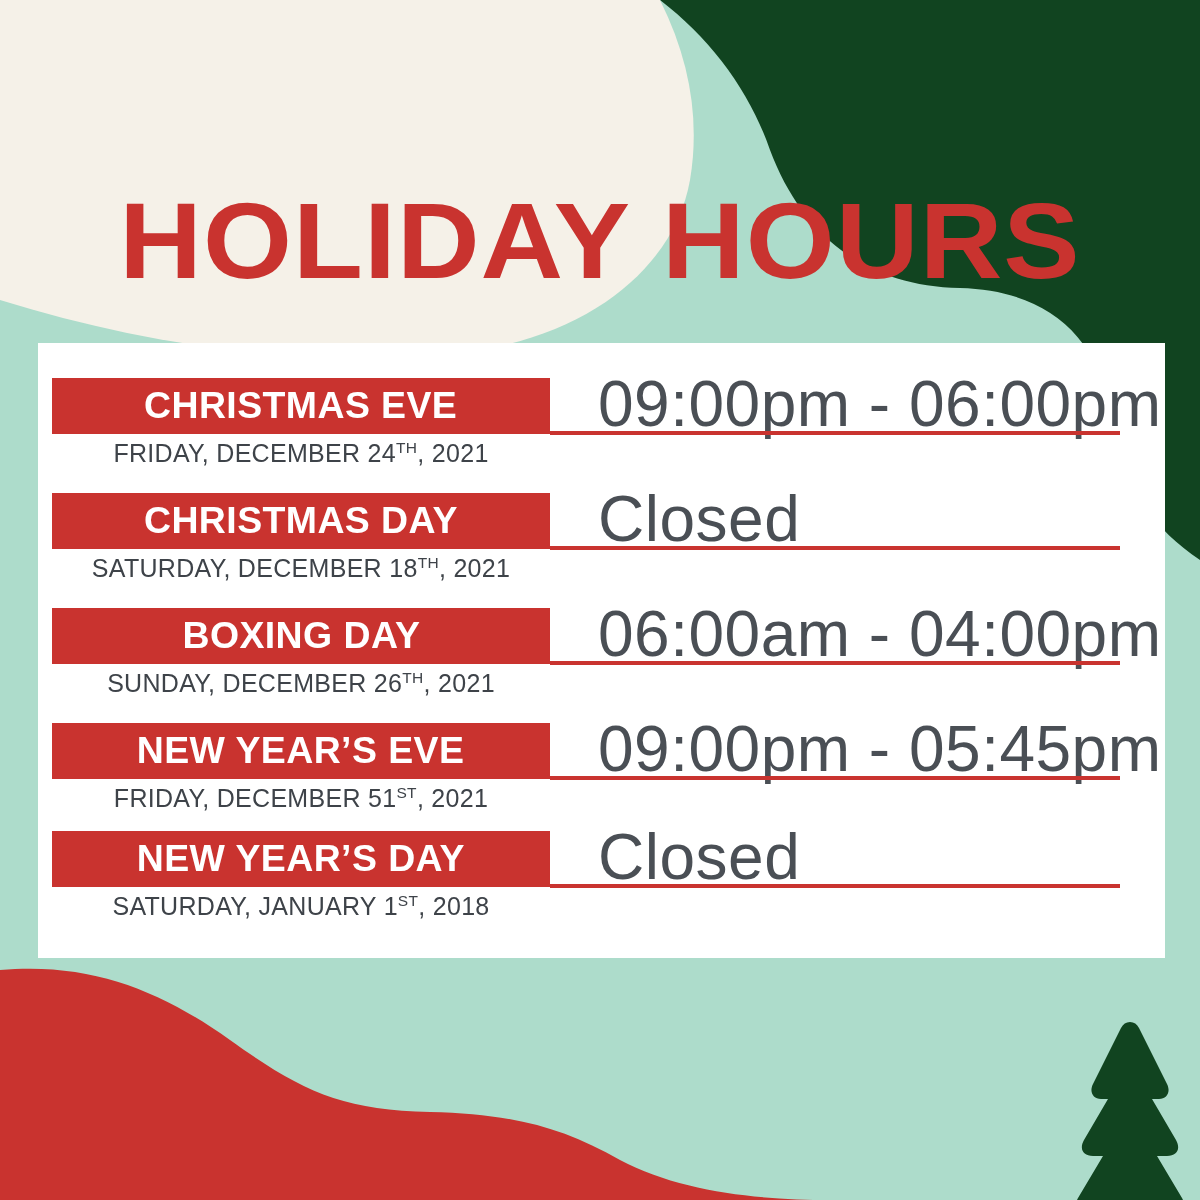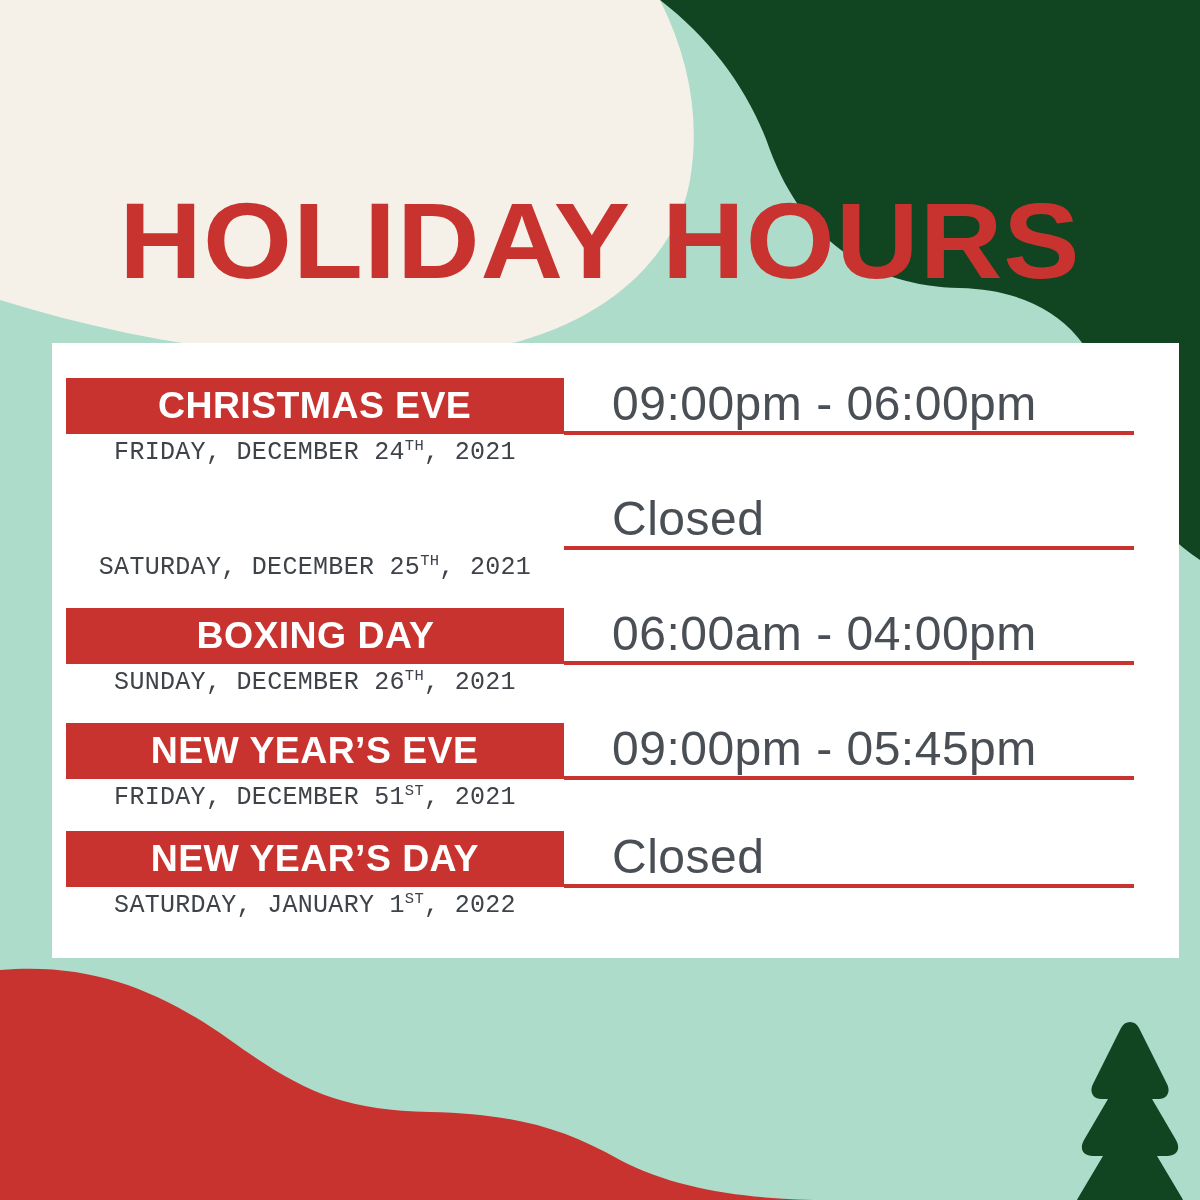--- a/index.html
+++ b/index.html
@@ -48,21 +48,20 @@
   }
 
   
   .card {
     position: absolute;
     left: 38px;
     top: 343px;
     width: 1127px;
     height: 615px;
     background: #FFFFFF;
-    margin-left: 14px;
   }
 
   .rows {
     position: absolute;
     left: 0;
     top: 0;
     width: 100%;
     height: 100%;
   }
 
@@ -101,40 +100,40 @@
     transform: scaleX(1.04);
   }
 
   .date {
     position: absolute;
     left: 14px;
     top: 58px;
     width: 498px;
     text-align: center;
     color: #3E4349;
-    font-family: Liberation Mono, monospace;
+    font-family: Liberation Sans, sans-serif;
     font-size: 25px;
     line-height: 34px;
     letter-spacing: 0.3px;
     white-space: nowrap;
   }
   .date sup {
     font-size: 0.62em;
     vertical-align: super;
     line-height: 0;
   }
 
   .hours {
     position: absolute;
     left: 560px;
     top: -4px;
     width: 540px;
     color: #4A4F55;
     font-family: "Liberation Sans Narrow", "Liberation Sans", sans-serif;
-    font-size: 48px;
+    font-size: 64px;
     line-height: 60px;
     letter-spacing: 0.5px;
     white-space: nowrap;
   }
 
   .rule {
     position: absolute;
     left: 512px;
     top: 53px;
     width: 570px;
@@ -203,21 +202,24 @@
       <div class="row">
         <div class="banner">
           <span class="banner-label">CHRISTMAS EVE</span>
         </div>
         <div class="date"><span>FRIDAY, DECEMBER 24</span><sup>TH</sup><span>, 2021</span></div>
         <div class="hours">09:00pm - 06:00pm</div>
         <div class="rule"></div>
       </div>
 
       <div class="row">
-        <div class="date"><span>SATURDAY, DECEMBER 25</span><sup>TH</sup><span>, 2021</span></div>
+        <div class="banner">
+          <span class="banner-label">CHRISTMAS DAY</span>
+        </div>
+        <div class="date"><span>SATURDAY, DECEMBER 18</span><sup>TH</sup><span>, 2021</span></div>
         <div class="hours">Closed</div>
         <div class="rule"></div>
       </div>
 
       <div class="row">
         <div class="banner">
           <span class="banner-label">BOXING DAY</span>
         </div>
         <div class="date"><span>SUNDAY, DECEMBER 26</span><sup>TH</sup><span>, 2021</span></div>
         <div class="hours">06:00am - 04:00pm</div>
@@ -230,21 +232,21 @@
         </div>
         <div class="date"><span>FRIDAY, DECEMBER 51</span><sup>ST</sup><span>, 2021</span></div>
         <div class="hours">09:00pm - 05:45pm</div>
         <div class="rule"></div>
       </div>
 
       <div class="row">
         <div class="banner">
           <span class="banner-label">NEW YEAR’S DAY</span>
         </div>
-        <div class="date"><span>SATURDAY, JANUARY 1</span><sup>ST</sup><span>, 2022</span></div>
+        <div class="date"><span>SATURDAY, JANUARY 1</span><sup>ST</sup><span>, 2018</span></div>
         <div class="hours">Closed</div>
         <div class="rule"></div>
       </div>
 
     </div>
   </div>
 
 </div>
 
 </body></html>

